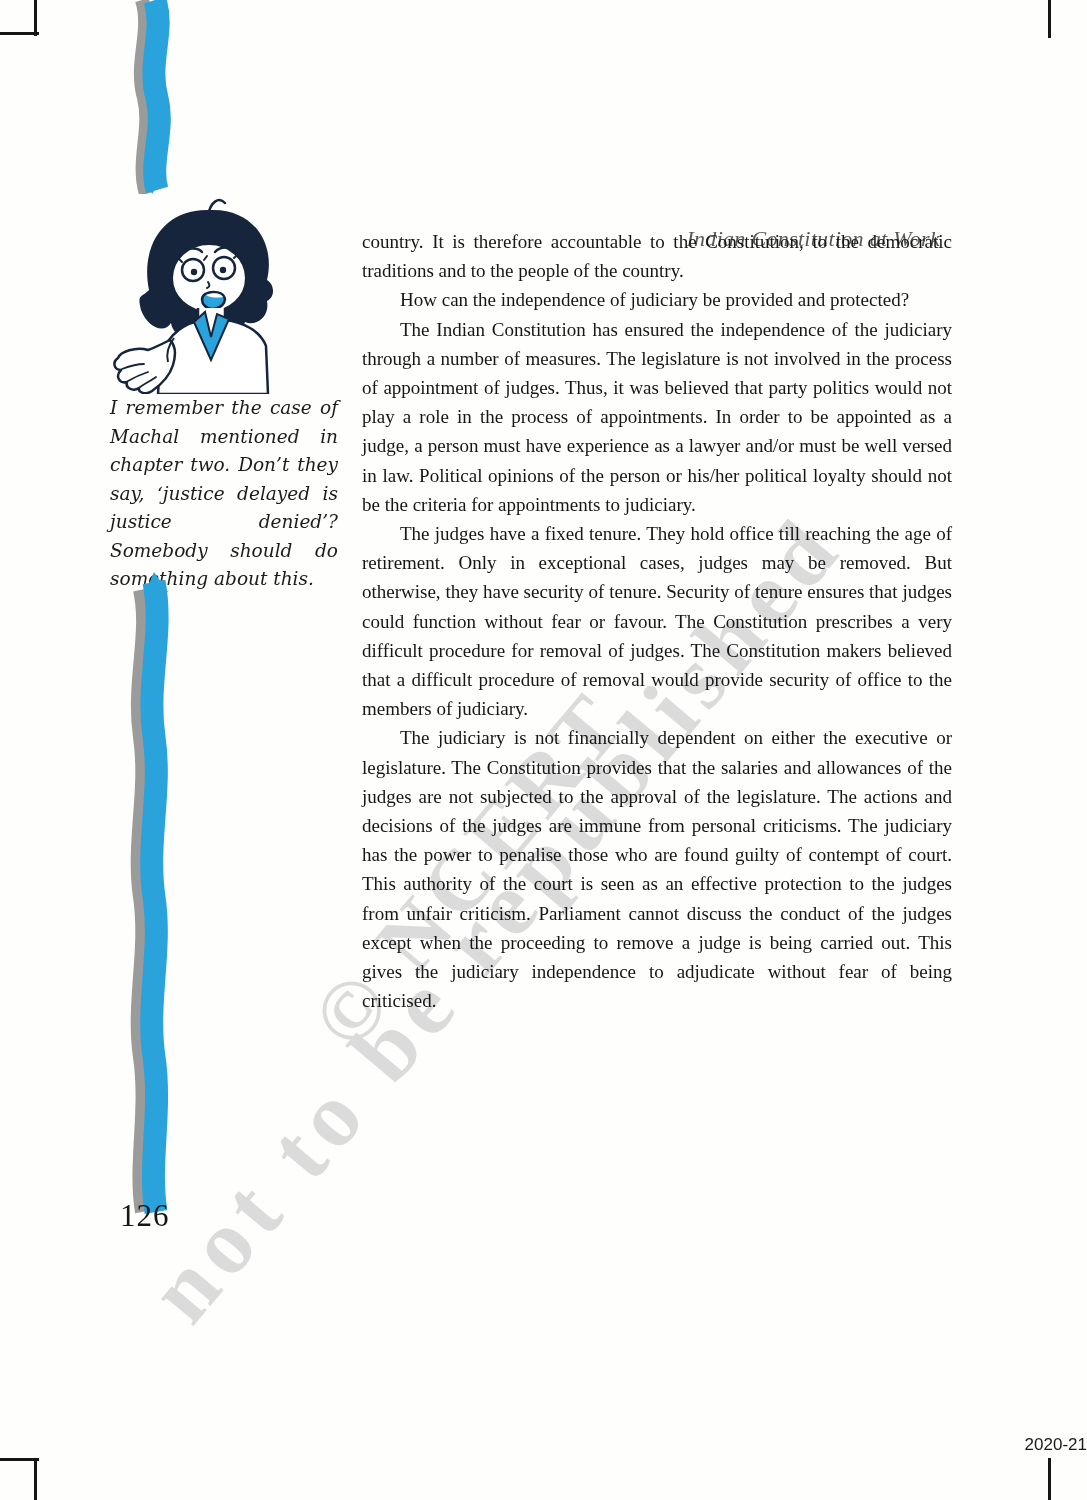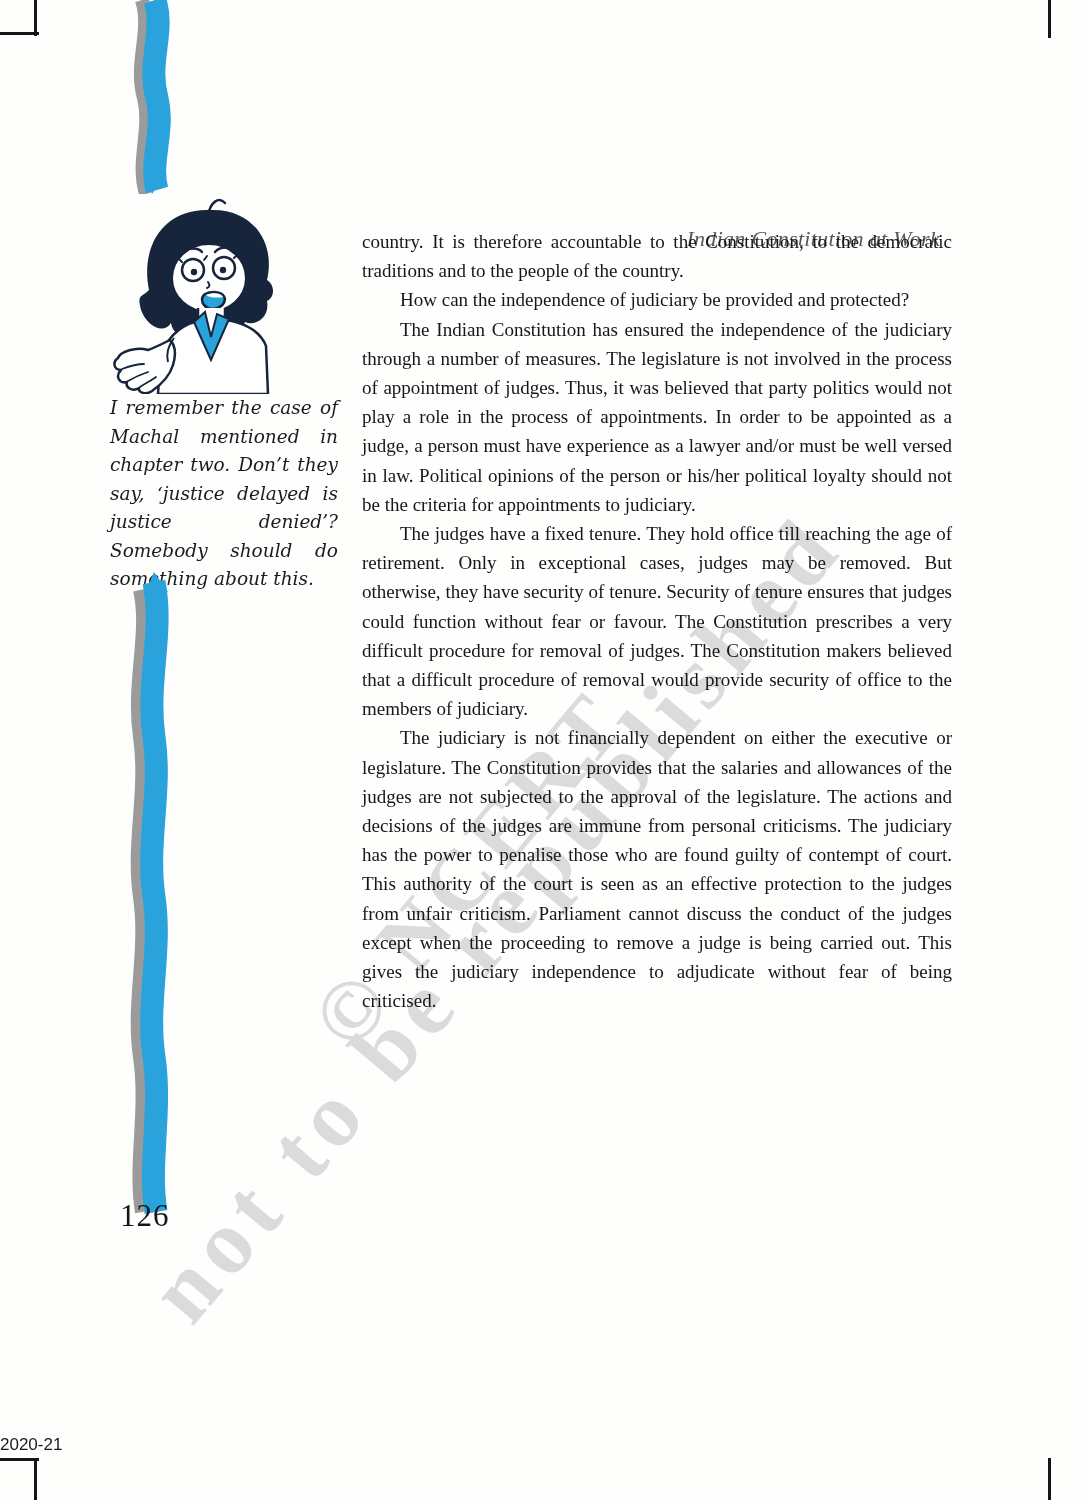--- a/index.html
+++ b/index.html
@@ -43,21 +43,21 @@
   .content {
     position:absolute; left:362px; top:227px; width:590px; z-index:2;
     font-size:19px; line-height:29.2px; color:#161616;
     text-align:justify;
   }
   .content p { margin:0; }
   .content p.indent { text-indent:38px; }
   
   .footer {
     position:absolute; left:0; top:1435px; width:100%; z-index:2;
-    text-align:left; font-family:"Liberation Sans", sans-serif;
+    text-align:right; font-family:"Liberation Sans", sans-serif;
     font-size:17px; color:#1a1a1a;
   }
 </style>
 </head>
 <body>
 
 <div class="page">
 
   <div class="crop" style="left:34px;top:0;width:3px;height:36px;"></div>
   <div class="crop" style="left:0;top:32px;width:39px;height:3px;"></div>

